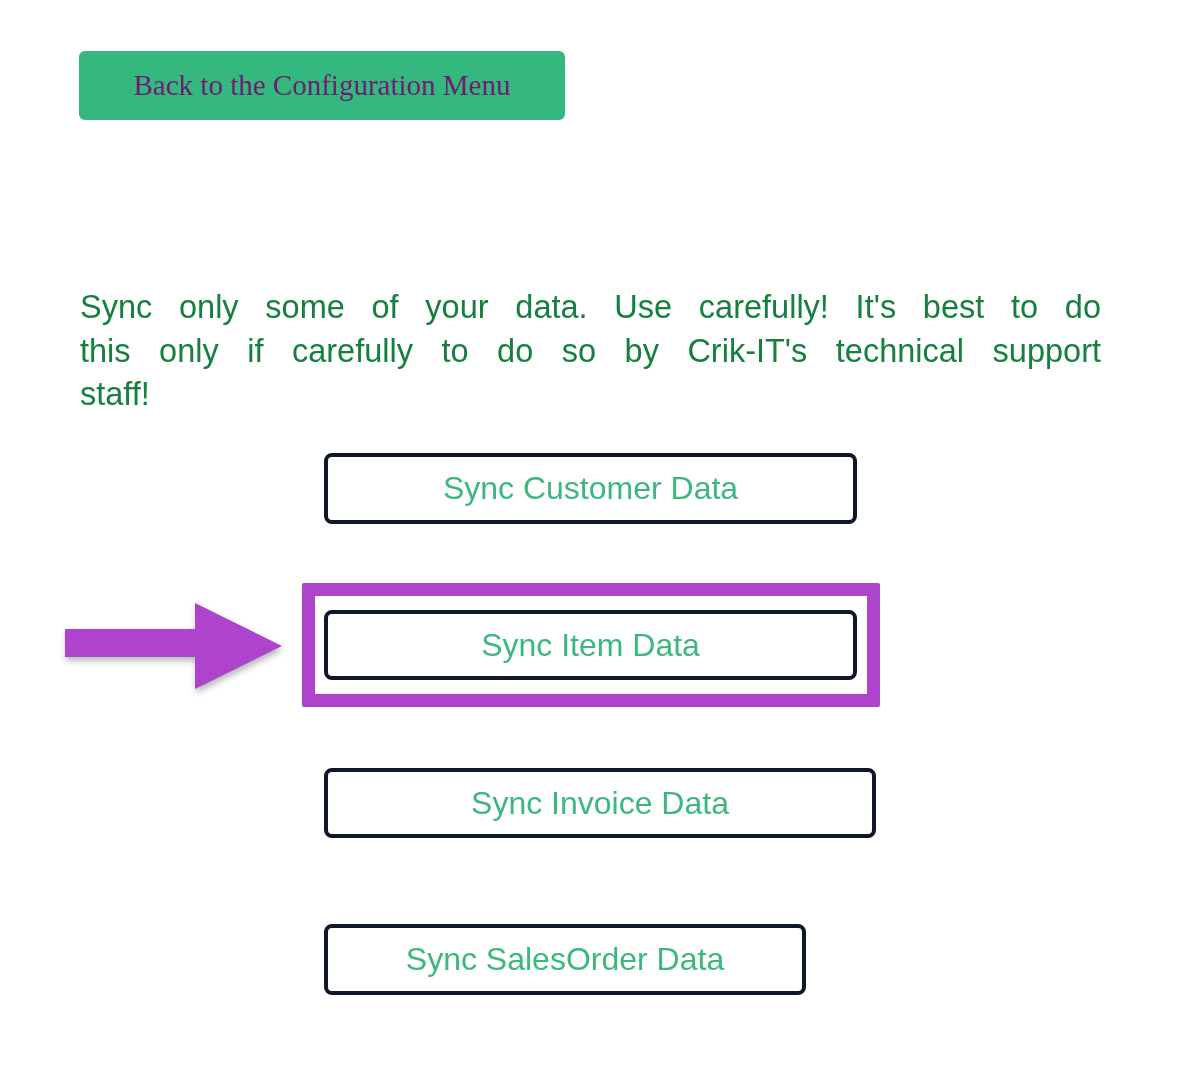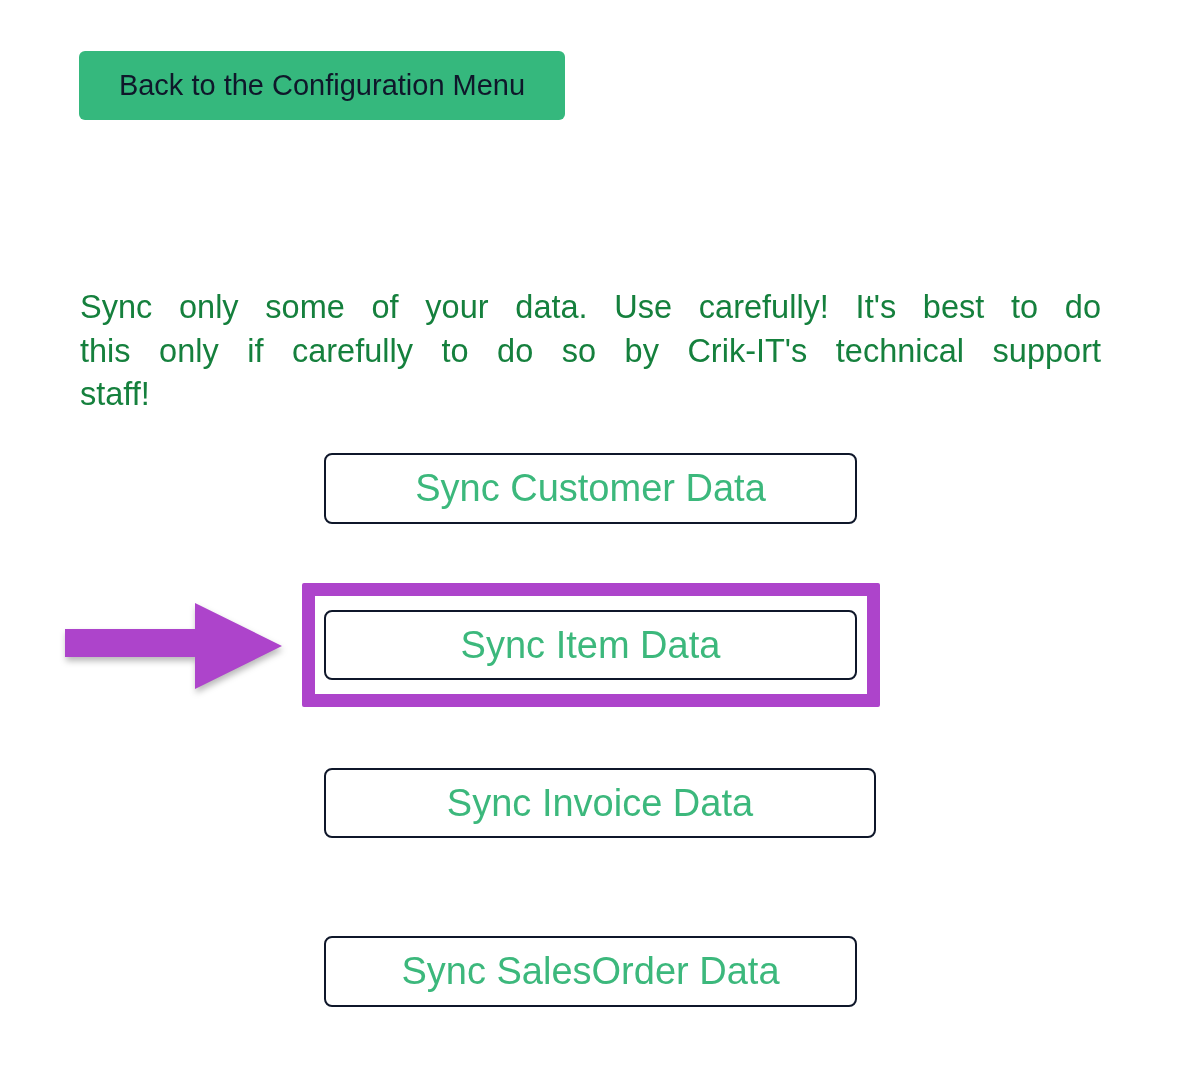--- a/index.html
+++ b/index.html
@@ -9,24 +9,24 @@
     width: 1200px;
     height: 1074px;
     background: #ffffff;
     overflow: hidden;
   }
   .abs { position: absolute; box-sizing: border-box; }
 
   
   .btn-solid {
     background: #35b87d;
-    color: #0f172a;
+    color: #701a75;
     border: none;
     border-radius: 6px;
-    font-family: Liberation Sans, sans-serif;
+    font-family: Liberation Serif, serif;
     font-size: 29px;
     font-weight: 400;
     display: flex;
     align-items: center;
     justify-content: center;
     cursor: pointer;
     padding: 0;
   }
   .btn-back  { left: 79px;  top: 51px; width: 486px; height: 69px; }
   .btn-all   { left: 595px; top: 51px; width: 458px; height: 69px; }
@@ -54,36 +54,36 @@
     color: #15803d;
     font-size: 32.5px;
     line-height: 43.5px;
   }
   .intro .line { text-align: justify; text-align-last: justify; }
   .intro .line:last-child { text-align: left; text-align-last: left; }
 
   
   .btn-outline {
     background: #ffffff;
-    border: 2px solid #0f172a;
+    border: 4px solid #0f172a;
     border-radius: 8px;
     color: #3cb87c;
     font-family: "Liberation Sans", sans-serif;
-    font-size: 38px;
+    font-size: 32px;
     font-weight: 400;
     display: flex;
     align-items: center;
     justify-content: center;
     cursor: pointer;
     padding: 0;
   }
   .btn-customer   { left: 324px; top: 453px; width: 533px; height: 71px; }
   .btn-item       { left: 324px; top: 610px; width: 533px; height: 70px; }
   .btn-invoice    { left: 324px; top: 768px; width: 552px; height: 70px; }
-  .btn-salesorder { left: 324px; top: 924px; width: 533px; height: 71px; margin-top: 12px; }
+  .btn-salesorder { left: 324px; top: 924px; width: 482px; height: 71px; }
 
   
   .highlight-box {
     left: 302px;
     top: 583px;
     width: 578px;
     height: 124px;
     border: 13px solid #ad44cb;
     border-radius: 2px;
     pointer-events: none;

